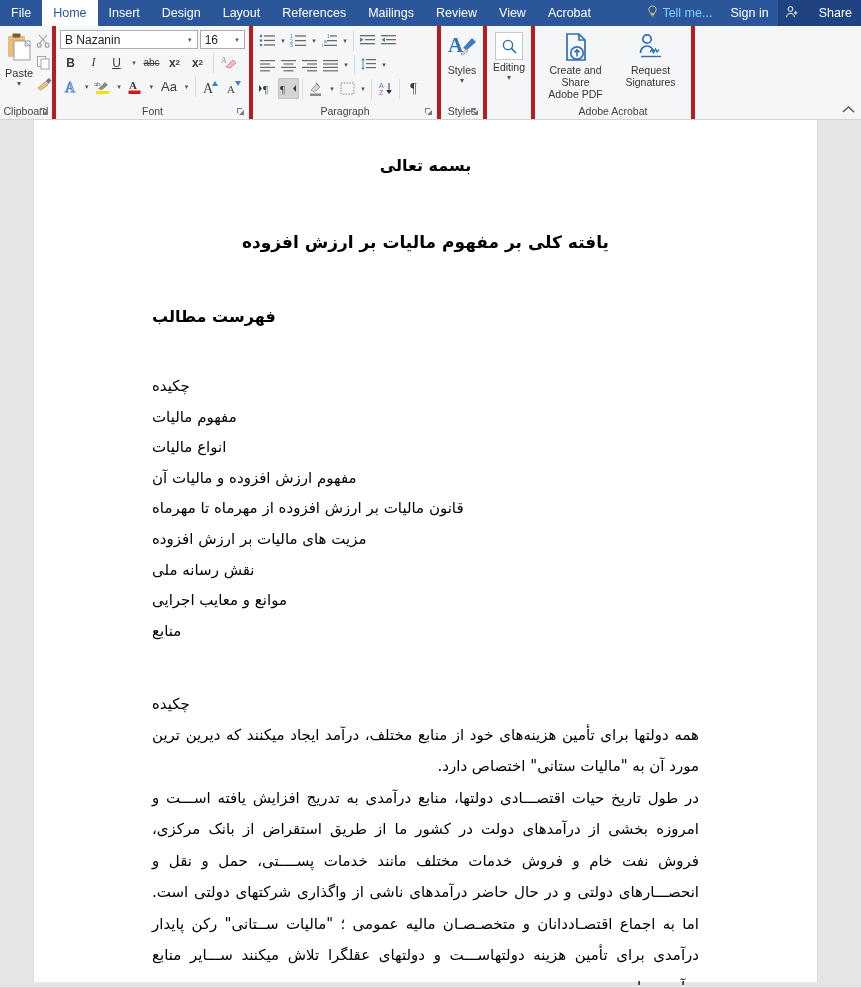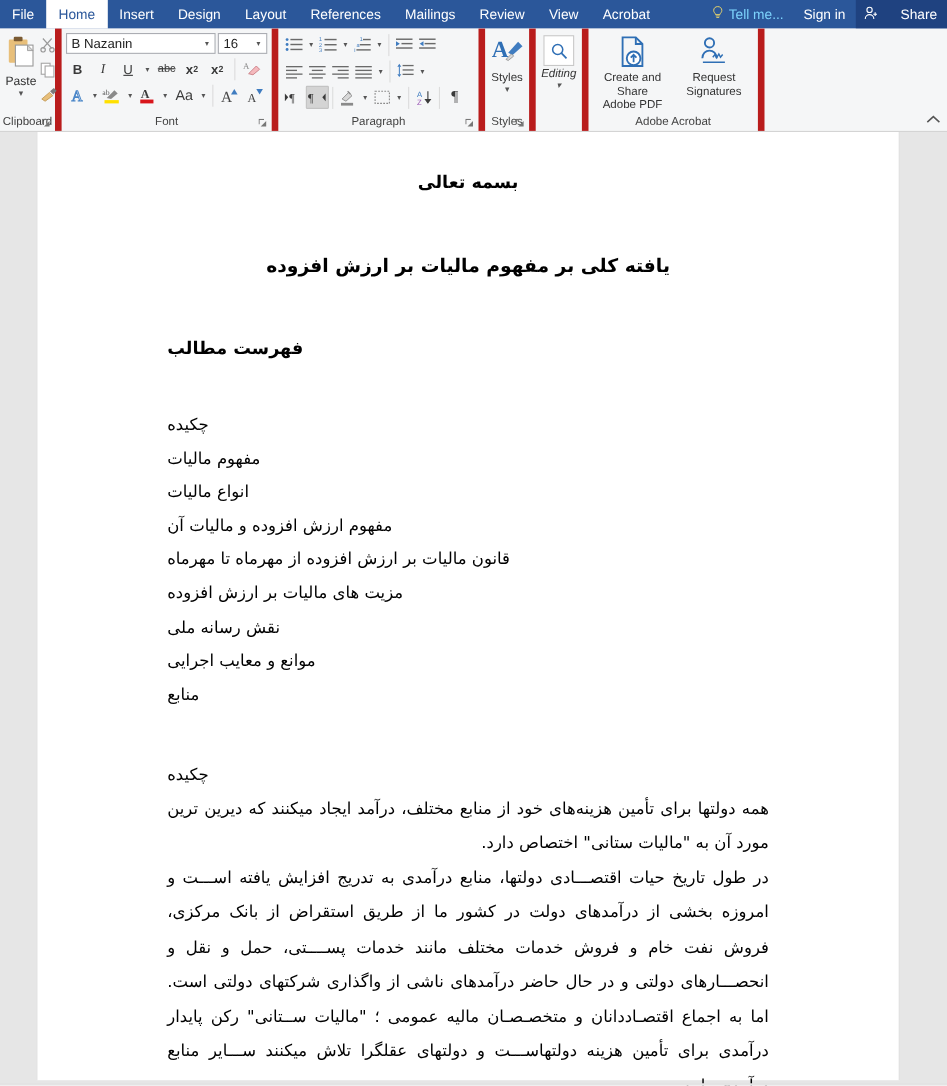--- a/index.html
+++ b/index.html
@@ -73,21 +73,21 @@
     background: #f5f6f7;
     border-bottom: 1px solid #d4d4d4;
     display: flex;
     position: relative;
     box-sizing: border-box;
   }
   .group {
     position: relative;
     display: flex;
     flex-direction: column;
-    border-right: 6px solid #b91c1c;
+    border-right: 4px solid #b91c1c;
     box-sizing: border-box;
   }
   .group-body {
     flex: 1;
     display: flex;
     align-items: flex-start;
     padding: 4px 4px 0 4px;
   }
   .group-label {
     height: 16px;
@@ -164,21 +164,21 @@
   .sup { font-size: 8px; vertical-align: super; }
   .sub { font-size: 8px; vertical-align: sub; }
 
   
   .g-para { width: 188px; }
   .para-rows { display: flex; flex-direction: column; gap: 3px; width: 100%; }
   .para-row { display: flex; align-items: center; }
 
   
   .g-styles { width: 46px; }
-  .g-editing { width: 48px; font-style: italic; }
+  .g-editing { width: 48px; }
   .bigbtn {
     width: 100%;
     display: flex;
     flex-direction: column;
     align-items: center;
     font-size: 10.5px;
     color: #333;
     padding-top: 2px;
   }
   .bigbtn .lbl { margin-top: 1px; }

